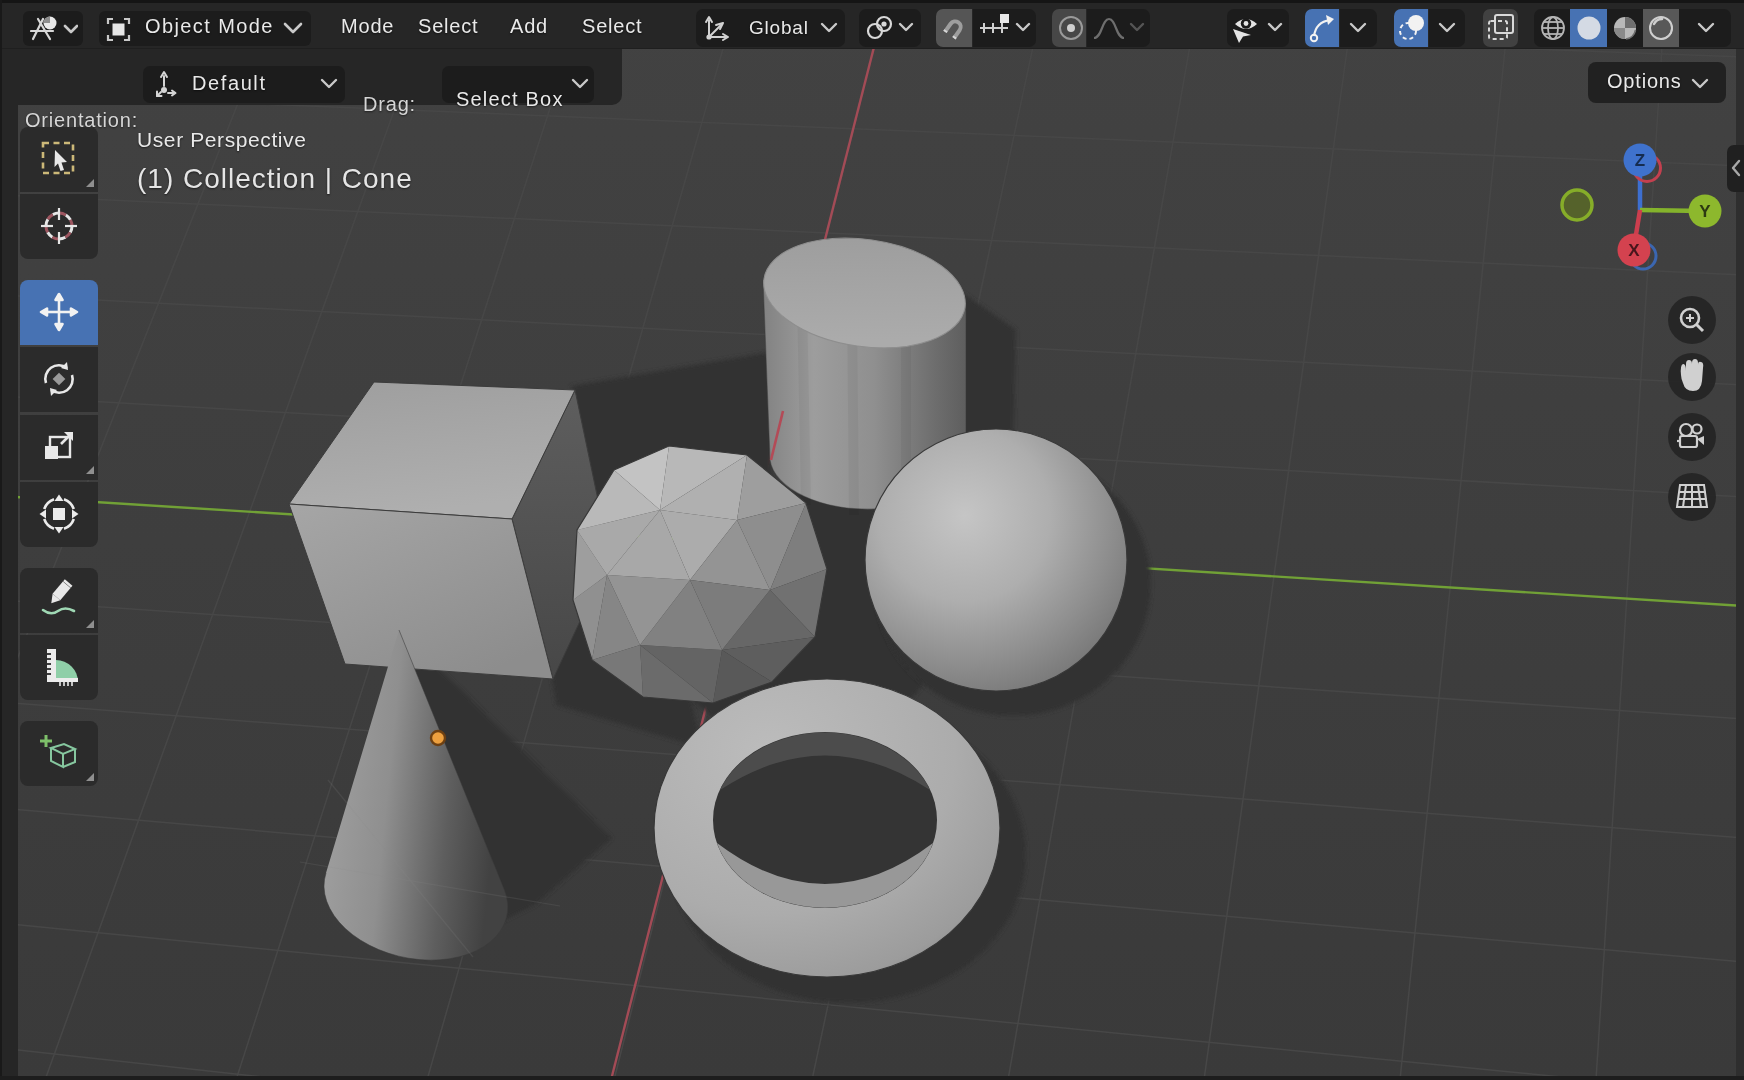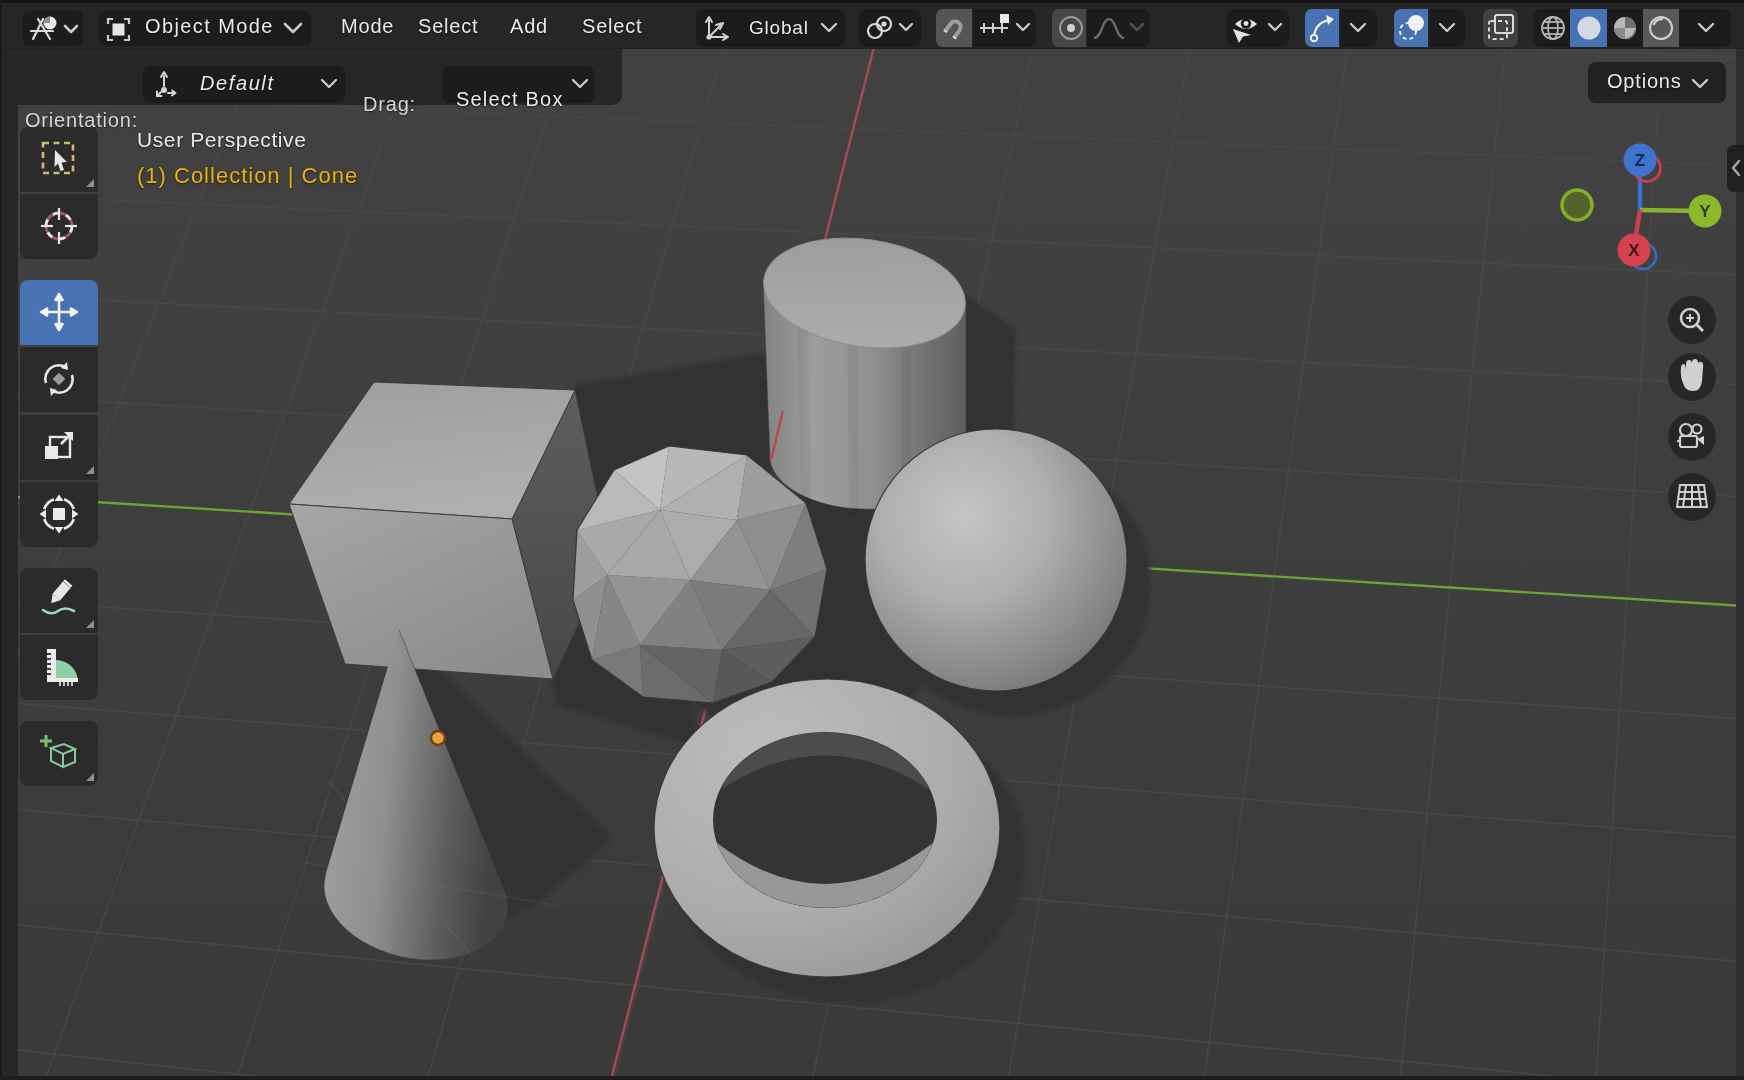--- a/index.html
+++ b/index.html
@@ -339,21 +339,21 @@
       <g stroke="#d5d5d5" stroke-width="2" fill="none" stroke-linecap="round" stroke-linejoin="round">
 <line x1="12" y1="6" x2="12" y2="16"></line>
         <path d="M9,7 L12,2 L15,7"></path>
 <path d="M5,26 L9,22"></path>
         <path d="M5,21.5 L5,26 L9.5,26"></path>
 <path d="M16,23 L22,23"></path>
         <path d="M20,20.5 L23.5,23 L20,25.5"></path>
 </g>
       <circle cx="12" cy="20" r="3" fill="#d5d5d5"></circle>
     </svg>
-<div class="abs btxt sh" style="left:200px;top:72px;letter-spacing:1.6px;font-style:italic;">Default</div>
+<div class="abs btxt sh" style="left:192px;top:72px;letter-spacing:1.6px;">Default</div>
 <svg class="abs" style="left:318px;top:78px" width="22" height="13" viewBox="0 0 22 13">
       <path d="M4,2 l7,7 7,-7" stroke="#c9c9c9" stroke-width="2.4" fill="none" stroke-linecap="round" stroke-linejoin="round"></path>
     </svg>
 <div class="abs lbl sh" style="left:363px;top:55px;text-align:right;">Drag:</div>
 <div class="hbtn" style="left:442px;top:66px;width:152px;height:37px;border-radius:7px;"></div>
 <div class="abs btxt sh" style="left:456px;top:72px;letter-spacing:1.2px;margin-top:16px;">Select Box</div>
 <svg class="abs" style="left:569px;top:78px" width="22" height="13" viewBox="0 0 22 13">
       <path d="M4,2 l7,7 7,-7" stroke="#c9c9c9" stroke-width="2.4" fill="none" stroke-linecap="round" stroke-linejoin="round"></path>
     </svg>
 <div class="abs" style="left:1588px;top:62px;width:138px;height:41px;background:#212121;border-radius:8px;"></div>
@@ -471,21 +471,21 @@
 <svg class="abs" style="left:84px;top:464px" width="12" height="12" viewBox="0 0 12 12">
       <path d="M10,2 L10,10 L2,10 Z" fill="#8f8f8f"></path>
     </svg>
 <svg class="abs" style="left:84px;top:618px" width="12" height="12" viewBox="0 0 12 12">
       <path d="M10,2 L10,10 L2,10 Z" fill="#8f8f8f"></path>
     </svg>
 <svg class="abs" style="left:84px;top:771px" width="12" height="12" viewBox="0 0 12 12">
       <path d="M10,2 L10,10 L2,10 Z" fill="#8f8f8f"></path>
     </svg>
 <div class="abs sh" style="left:137px;top:128px;font-size:21px;color:#e9e9e9;letter-spacing:0.6px;">User Perspective</div>
-<div class="abs sh" style="left:137px;top:163px;font-size:22px;color:#eab308;letter-spacing:1px;">(1) Collection | Cone</div>
+<div class="abs sh" style="left:137px;top:163px;font-size:28px;color:#e5e5e5;letter-spacing:1px;">(1) Collection | Cone</div>
 <svg class="abs" style="left:1555px;top:125px" width="180" height="170" viewBox="0 0 180 170">
 <g stroke-width="4.5">
 <line x1="85" y1="85" x2="85" y2="40" stroke="#3d6fd0"></line>
 <line x1="85" y1="85" x2="148" y2="86" stroke="#84b32c"></line>
 <line x1="85" y1="85" x2="79" y2="122" stroke="#cc3e4e"></line>
 </g>
 <circle cx="92" cy="43" r="13.5" fill="none" stroke="#c3404f" stroke-width="3"></circle>
 <circle cx="85" cy="35" r="16.5" fill="#3f72cd"></circle>
 <text x="85" y="41" font-size="17" font-weight="bold" text-anchor="middle" fill="#152c50" font-family="Liberation Sans">Z</text>
 <circle cx="22" cy="80" r="15" fill="#55622b" stroke="#86ad29" stroke-width="3.5"></circle>

